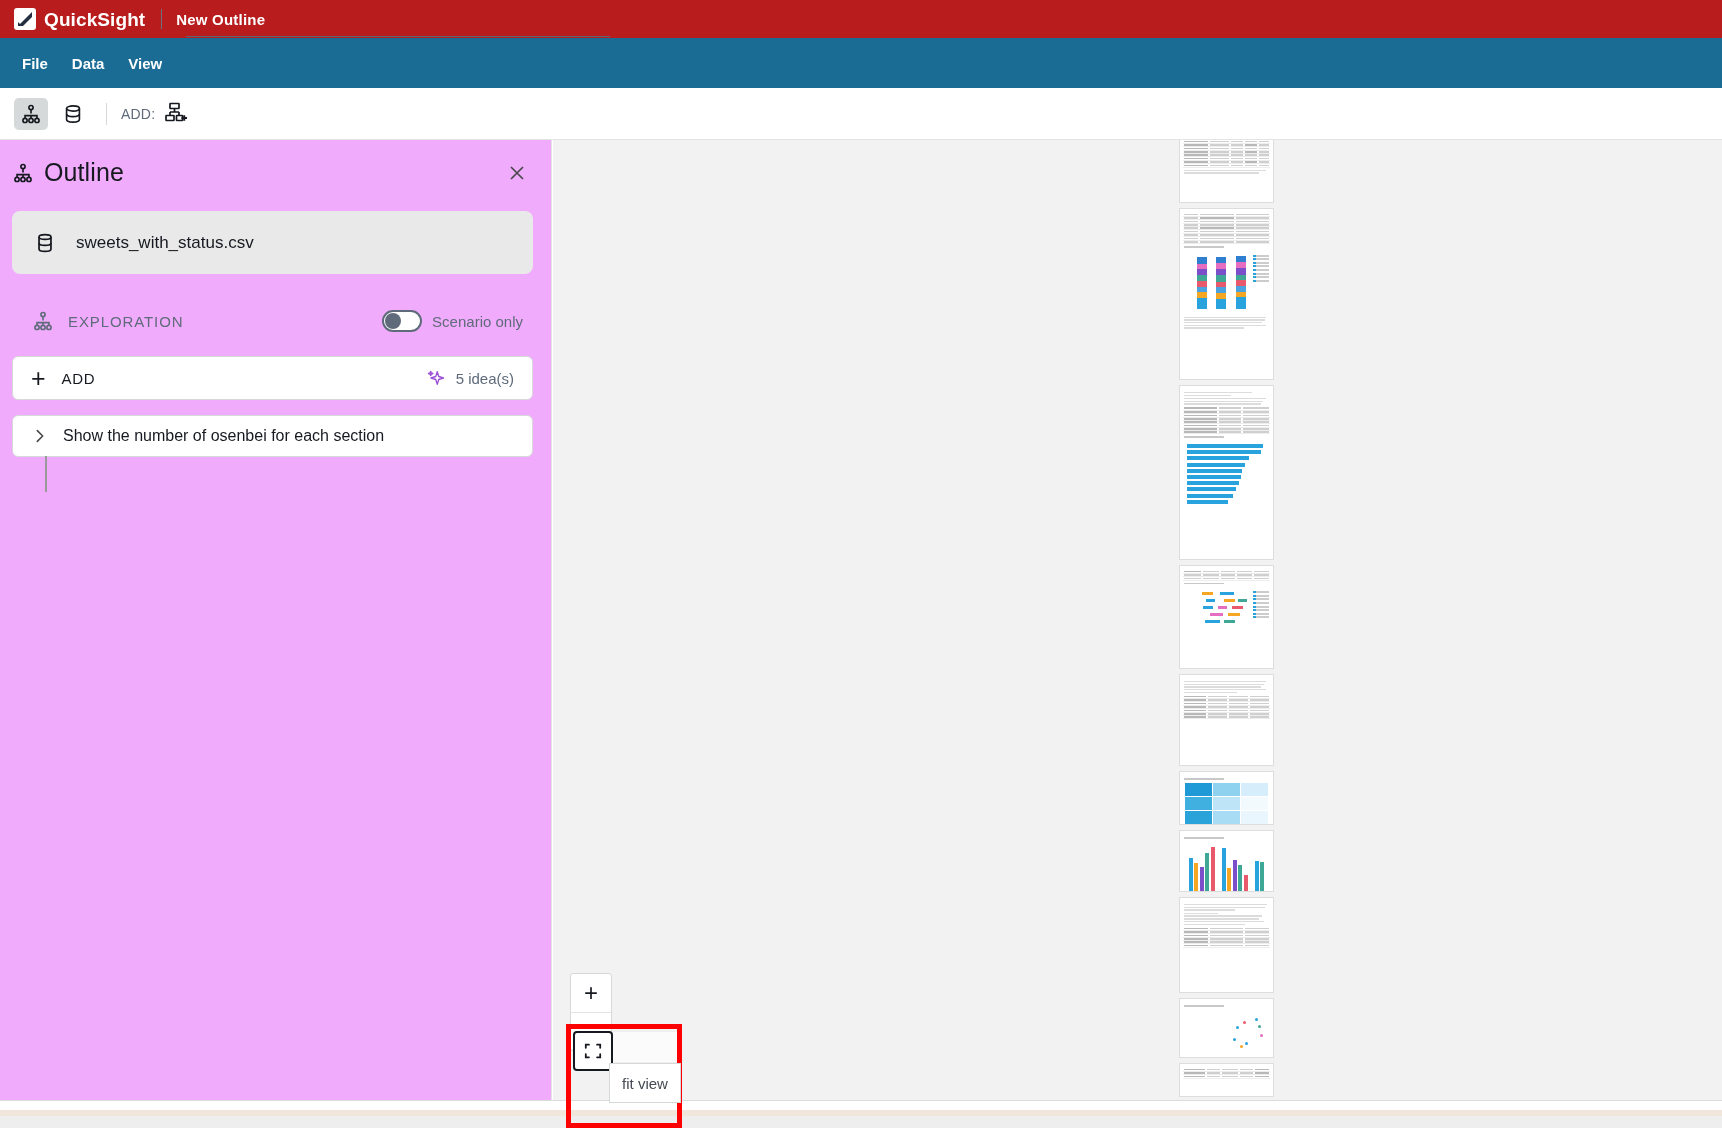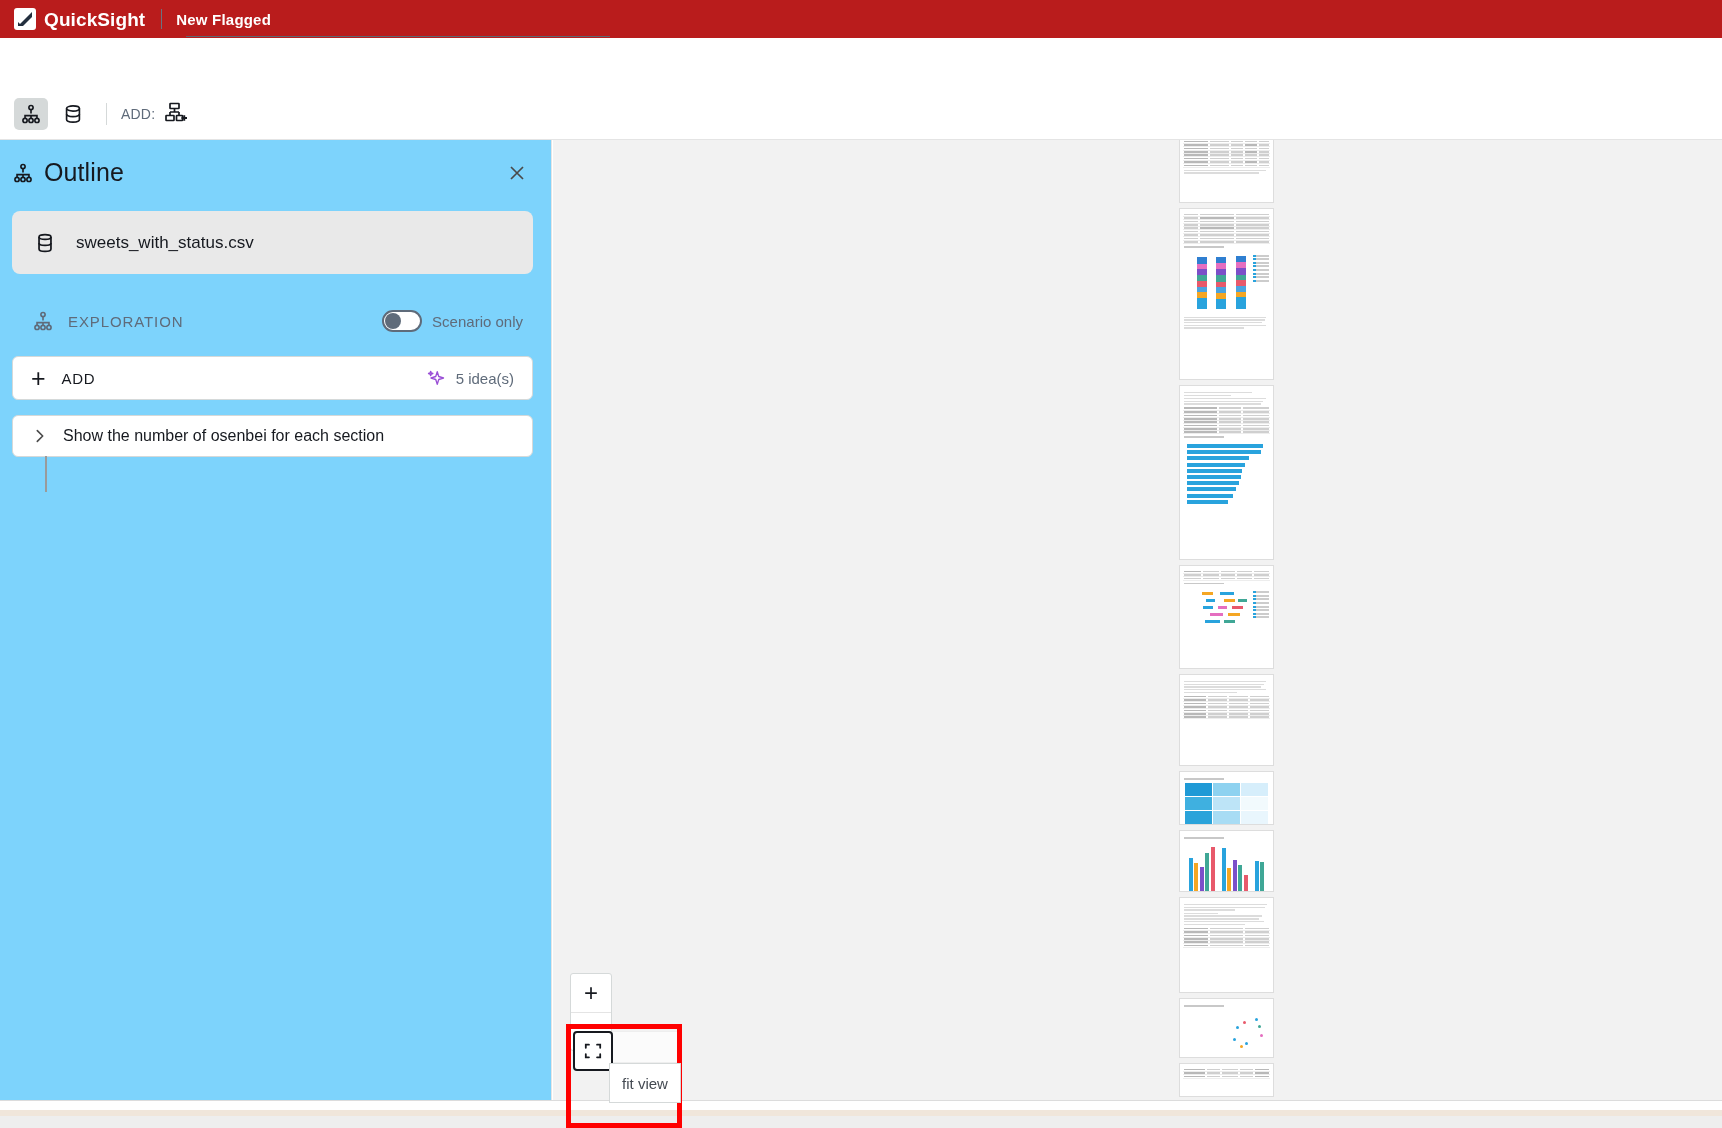--- a/index.html
+++ b/index.html
@@ -71,21 +71,21 @@
   .tool-btn + .tool-btn { margin-left: 8px; }
   .tool-sep { width: 1px; height: 22px; background: #d5d9d9; margin: 0 14px 0 16px; }
   .add-label {
     font-size: 14px; color: #5f6b7a; margin-right: 7px; letter-spacing: .2px;
   }
   .add-icon { display: inline-flex; align-items: center; color: #16191f; cursor: pointer; }
 
   
   .outline-panel {
     position: absolute; left: 0; top: 140px; width: 552px; height: 960px;
-    background: #7dd3fc; border-right: 1px solid #e4e4e4;
+    background: #f0abfc; border-right: 1px solid #e4e4e4;
   }
   .outline-head {
     display: flex; align-items: center;
     padding: 18px 20px 10px 12px;
   }
   .outline-head .hicon { color: #16191f; display: inline-flex; margin-right: 10px; }
   .outline-title {
     font-size: 25px; color: #16191f; font-weight: 400; letter-spacing: .1px;
     flex: 1 1 auto;
   }
@@ -250,24 +250,29 @@
 
   <div class="topbar">
     <span class="logo-mark">
       <svg width="16" height="16" viewBox="0 0 16 16">
         <path d="M1 15 L15 1 L15 6 L6 15 Z" fill="#232f3e"></path>
         <path d="M1 11 L1 15 L5 15 Z" fill="#232f3e"></path>
       </svg>
     </span>
     <span class="logo-text">QuickSight</span>
     <span class="topbar-sep"></span>
-    <span class="scenario-title">New Flagged</span>
+    <span class="scenario-title">New Outline</span>
   </div>
   <div class="title-underline"></div>
 
+  <div class="menubar">
+    <div class="menu-item">File</div>
+    <div class="menu-item">Data</div>
+    <div class="menu-item">View</div>
+  </div>
 
   <div class="toolbar">
     <div class="tool-btn active">
       <svg width="22" height="22" viewBox="0 0 24 24" fill="none" stroke="#16191f" stroke-width="1.8">
         <circle cx="12" cy="5" r="2.3"></circle>
         <circle cx="5.5" cy="19" r="2.3"></circle>
         <circle cx="12" cy="19" r="2.3"></circle>
         <circle cx="18.5" cy="19" r="2.3"></circle>
         <path d="M12 7.3 v4.2 M5.5 16.7 v-3 h13 v3 M12 13.7 v3"></path>
       </svg>

